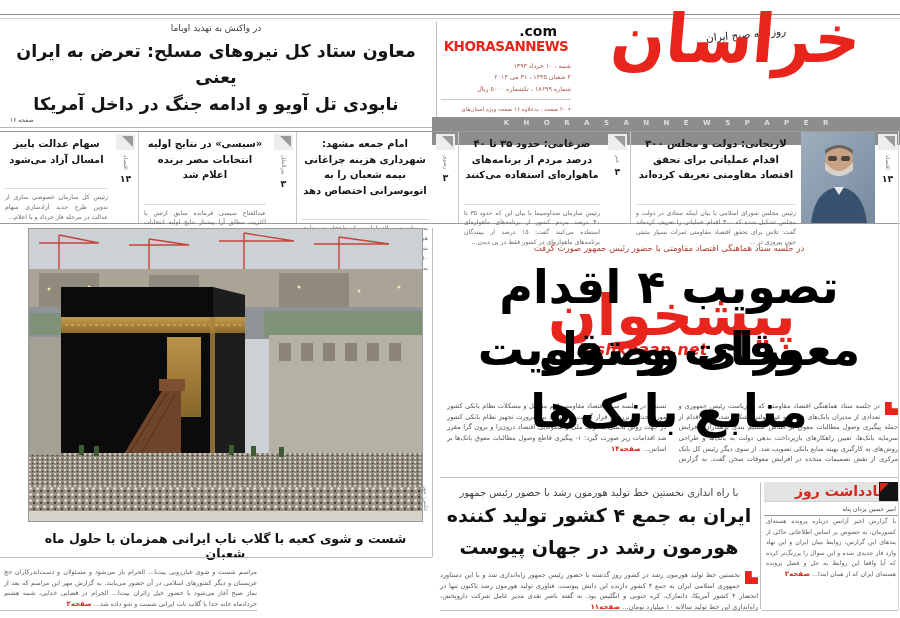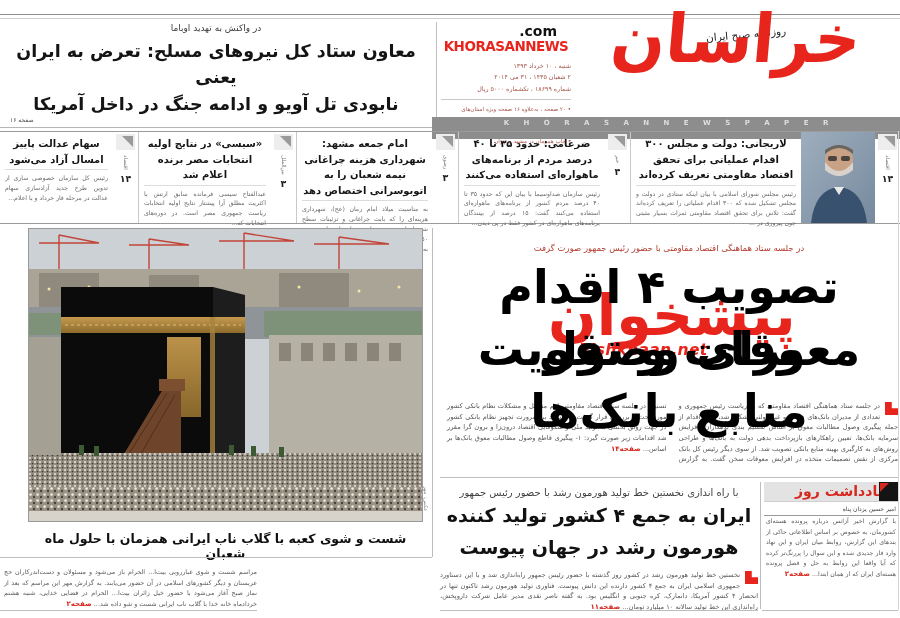--- a/index.html
+++ b/index.html
@@ -15,33 +15,33 @@
   #v-mid{left:436px;top:22px;width:1px;height:103px;background:#c0c0c0;}
   #mid-col{left:441px;top:24px;width:130px;}
   .weblogo{direction:ltr;text-align:center;line-height:1;}
   .weblogo .tld{display:block;text-align:right;padding-right:14px;font-size:14px;font-weight:bold;color:#111;}
   .weblogo .wname{font-size:13.5px;font-weight:bold;color:#e8251d;letter-spacing:-0.5px;text-align:right;}
   .dates{margin-top:6px;font-size:6.3px;color:#a5564a;line-height:1.8;text-align:right;border-bottom:1px solid #c9c9c9;padding-bottom:5px;}
   .mnotes{margin-top:4px;font-size:5.6px;color:#a5564a;line-height:1.9;text-align:right;}
   #logo-block{left:575px;top:16px;width:322px;height:104px;}
   #tagline{position:absolute;top:12px;left:96px;width:150px;text-align:center;font-size:10.5px;color:#222;transform:rotate(-5deg);}
   #logo-text{position:absolute;top:-14px;left:0;right:0;text-align:center;font-size:64px;font-weight:bold;color:#e8251d;transform:skewX(-5deg) scaleY(1.05);letter-spacing:-2px;}
-  #latin-strip{left:432px;top:117px;width:468px;height:22px;background:#8d8d8d;color:#dedede;font-size:7px;font-weight:bold;line-height:13px;direction:ltr;text-align:center;word-spacing:12px;}
+  #latin-strip{left:432px;top:117px;width:468px;height:28px;background:#8d8d8d;color:#dedede;font-size:7px;font-weight:bold;line-height:13px;direction:ltr;text-align:center;word-spacing:12px;}
   #left-hair{left:0;top:127px;width:432px;height:1px;background:#b5b5b5;}
   
   #brief{left:0;top:131px;width:900px;height:93px;border-top:1px solid #9b9b9b;border-bottom:1px solid #9b9b9b;display:flex;direction:rtl;box-sizing:border-box;}
   .brief-item{position:relative;display:flex;direction:rtl;box-sizing:border-box;border-left:1px solid #c9c9c9;}
   .brief-item:last-child{border-left:none;}
   .sec-strip{width:25px;flex:0 0 25px;display:flex;flex-direction:column;align-items:center;padding-top:2px;box-sizing:border-box;}
   .tri-box{width:19px;height:16px;background:#ededed;position:relative;}
   .tri-box:after{content:'';position:absolute;right:2px;top:2px;border-top:11px solid #9a9a9a;border-left:11px solid transparent;}
   .sec-label{writing-mode:vertical-rl;font-size:5.5px;color:#7a7a7a;margin:5px 0 3px;}
   .sec-page{font-size:9.5px;font-weight:bold;color:#222;}
   .brief-content{flex:1;padding:4px 5px 2px;box-sizing:border-box;}
-  .brief-hl{font-size:10px;font-weight:bold;color:#151515;text-align:center;line-height:1.55;border-bottom:1px solid #dcdcdc;padding-bottom:2px;}
+  .brief-hl{font-size:10px;font-weight:bold;color:#151515;text-align:center;line-height:1.55;border-bottom:1px solid #dcdcdc;padding-bottom:21px;}
   .brief-body{margin-top:3px;font-size:6.2px;color:#6a6a6a;text-align:justify;line-height:1.6;}
   .portrait{flex:0 0 74px;align-self:stretch;}
   
   #photo-frame{left:28px;top:228px;width:395px;height:294px;border:1px solid #9a9a9a;box-sizing:border-box;}
   #photo-credit{left:423px;top:486px;writing-mode:vertical-rl;font-size:5.5px;color:#8a8a8a;}
   #v-photo{left:432px;top:228px;width:1px;height:329px;background:#bdbdbd;}
   #caption{left:28px;top:531px;width:395px;text-align:center;font-size:12.5px;font-weight:bold;color:#101010;}
   #caption-rule{left:0;top:557px;width:432px;height:1px;background:#bdbdbd;}
   #caption-body{left:4px;top:567px;width:253px;font-size:6.4px;color:#5a5a5a;text-align:justify;line-height:1.65;}
   .pref{color:#d6281e;font-weight:bold;font-size:7px;}

